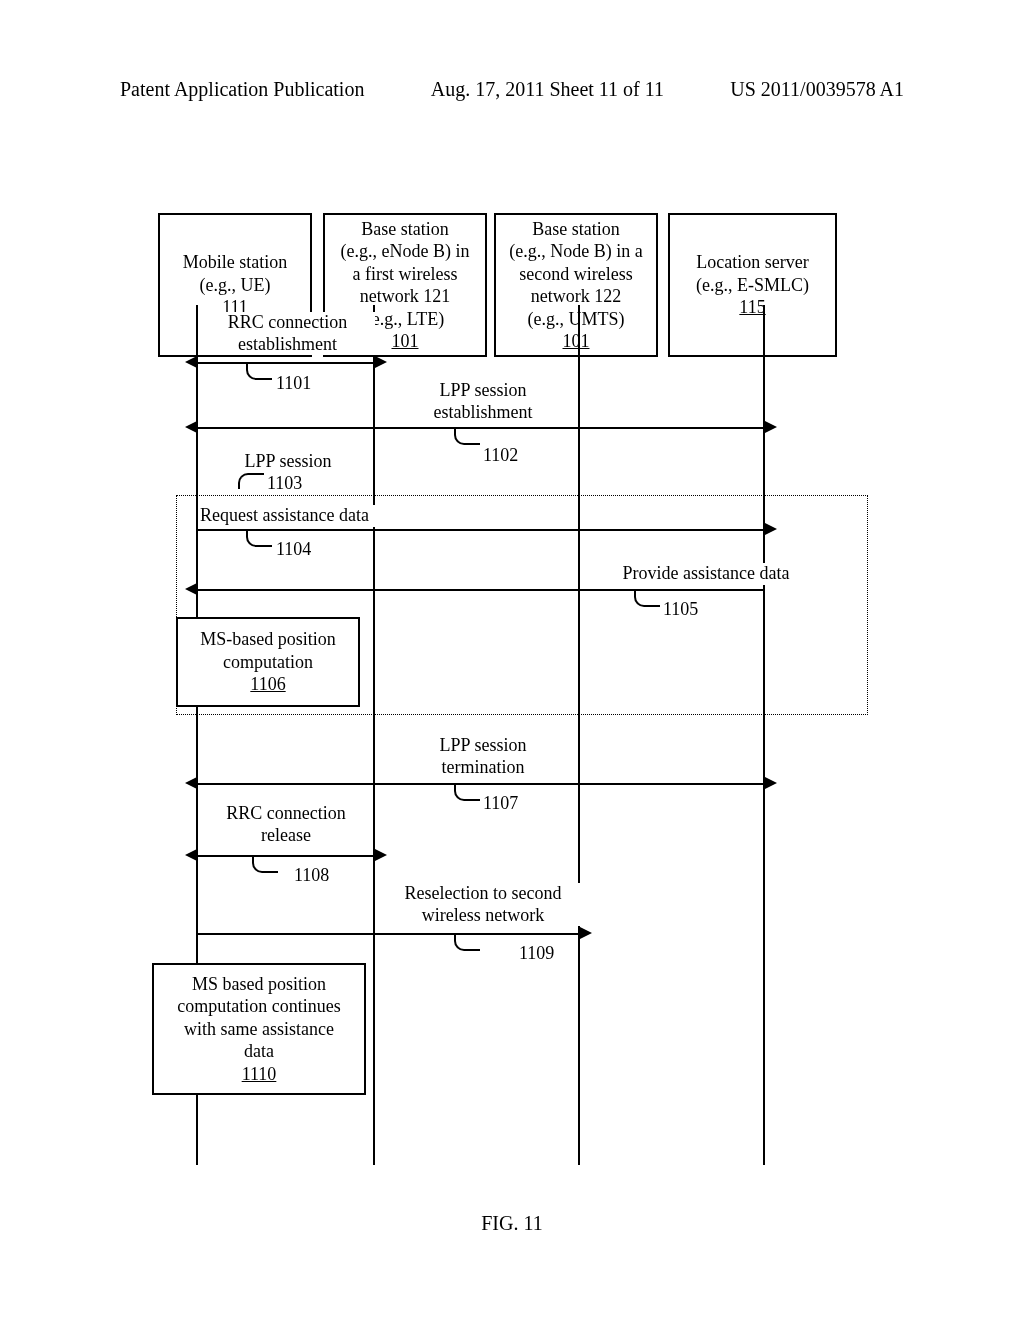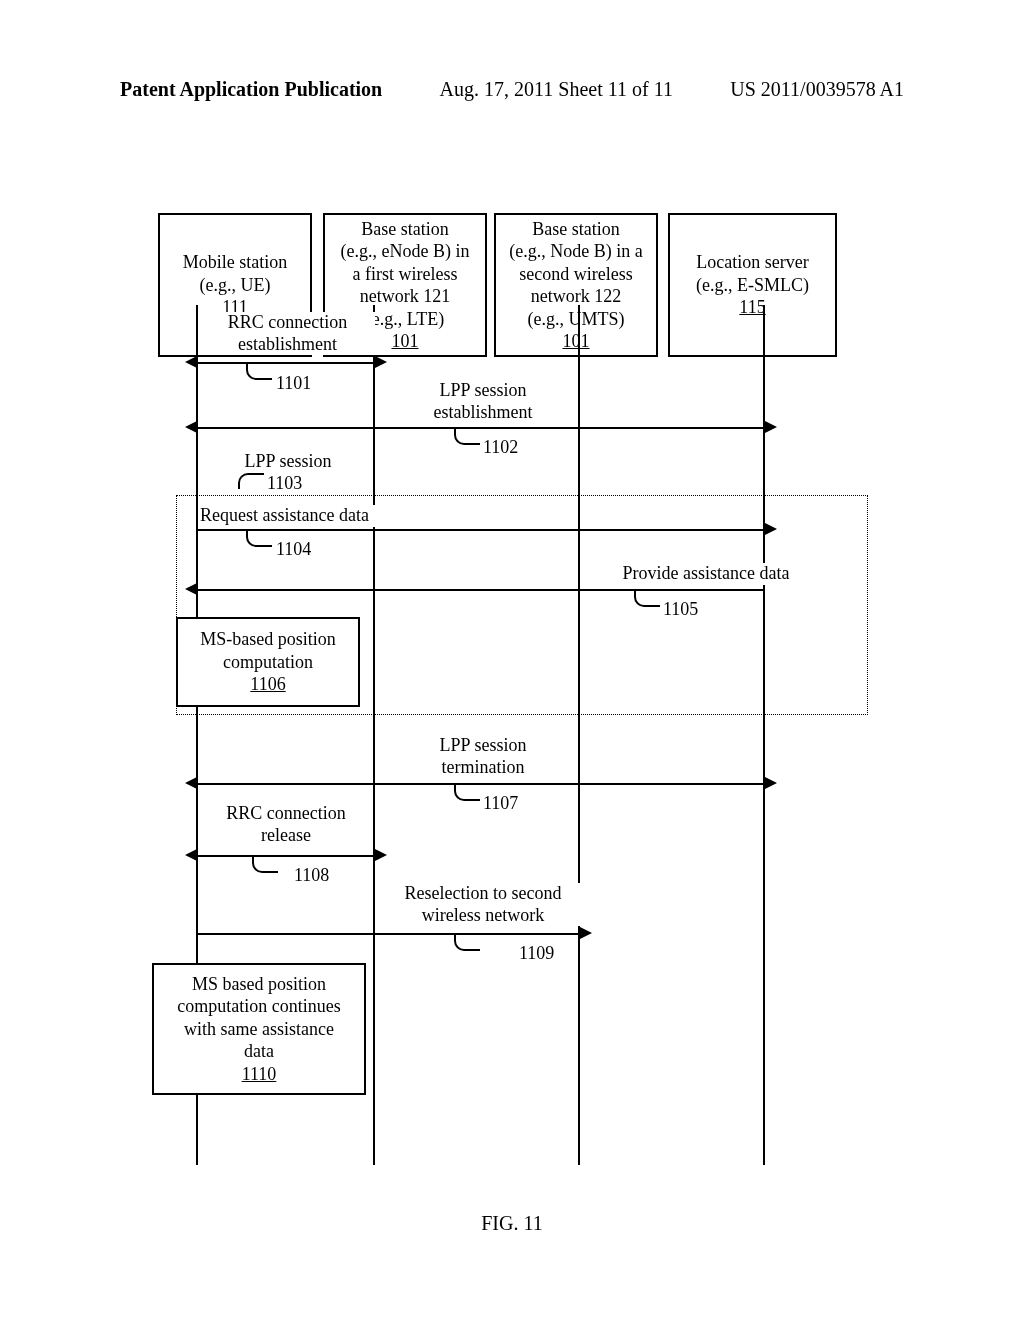--- a/index.html
+++ b/index.html
@@ -12,21 +12,21 @@
   }
   .header {
     position: absolute;
     top: 78px;
     left: 120px;
     right: 120px;
     font-size: 20px;
     display: flex;
     justify-content: space-between;
   }
-  .header .left { font-weight: bold; }
+  .header .left { font-weight: normal; }
   .diagram {
     position: absolute;
     top: 165px;
     left: 158px;
     width: 714px;
     height: 1000px;
   }
   .swimlane-head {
     position: absolute;
     border: 2px solid black;
@@ -157,21 +157,21 @@
   <div class="arrow-head-r" style="left:217px;top:191px;"></div>
   <div class="ref-lead" style="left:88px;top:199px;"></div>
   <div class="ref-label" style="left:118px;top:208px;">1101</div>
 
   <div class="msg-label" style="left:245px;top:215px;width:160px;white-space:pre-line;">LPP session
 establishment</div>
   <div class="arrow-line" style="left:38px;top:262px;width:569px;"></div>
   <div class="arrow-head-l" style="left:27px;top:256px;"></div>
   <div class="arrow-head-r" style="left:607px;top:256px;"></div>
   <div class="ref-lead" style="left:296px;top:264px;"></div>
-  <div class="ref-label" style="left:325px;top:272px;">1102</div>
+  <div class="ref-label" style="left:325px;top:280px;">1102</div>
 
   <div class="msg-label" style="left:70px;top:286px;width:120px;">LPP session</div>
   <div class="ref-lead" style="left:80px;top:308px;transform:scaleY(-1);"></div>
   <div class="ref-label" style="left:109px;top:308px;">1103</div>
 
   <div class="dotted-box" style="left:18px;top:330px;width:690px;height:218px;"></div>
 
   <div class="msg-label" style="left:42px;top:340px;width:200px;text-align:left;">Request assistance data</div>
   <div class="arrow-line" style="left:38px;top:364px;width:569px;"></div>
   <div class="arrow-head-r" style="left:607px;top:358px;"></div>

